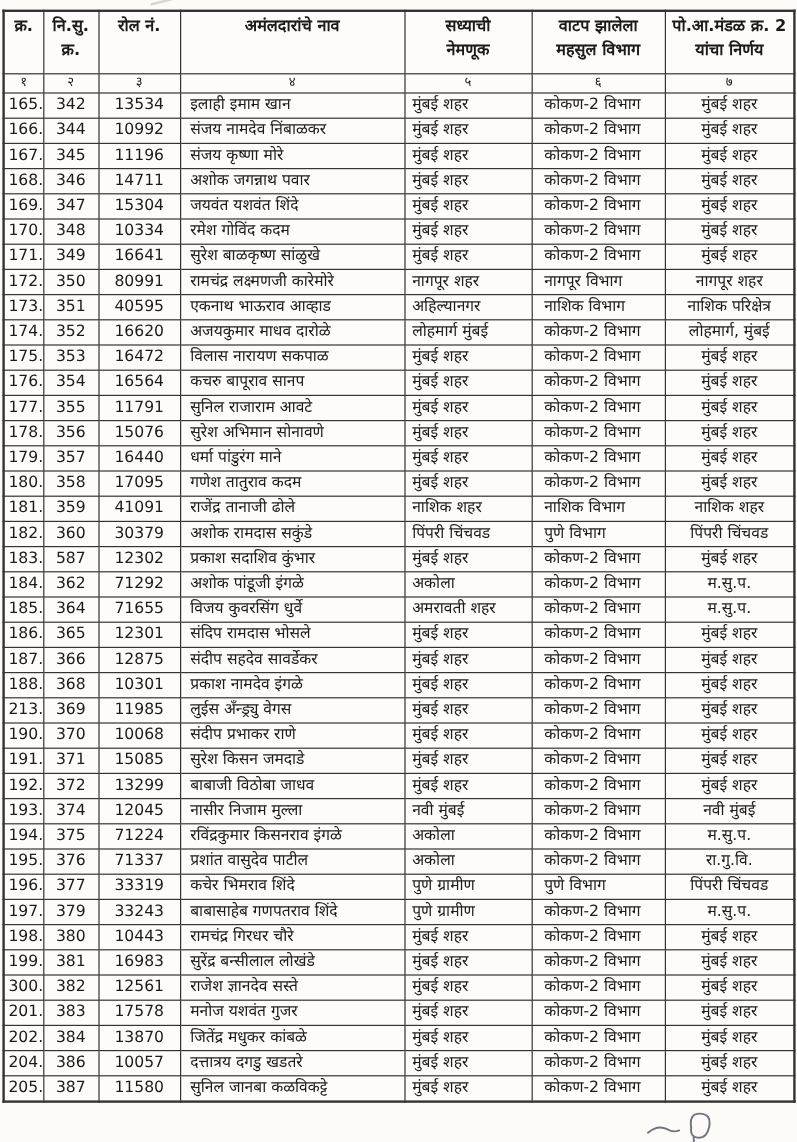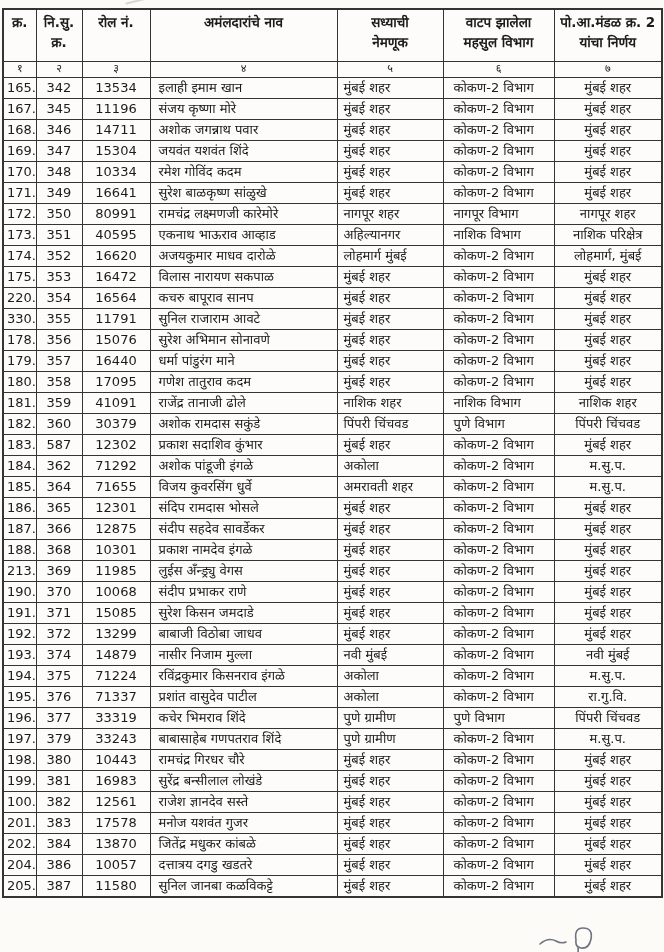--- a/index.html
+++ b/index.html
@@ -112,20 +112,29 @@
         <tr>
           <td class="c0">165.</td>
           <td class="c1">342</td>
           <td class="c2">13534</td>
           <td class="c3">इलाही इमाम खान</td>
           <td class="c4">मुंबई शहर</td>
           <td class="c5">कोकण-2 विभाग</td>
           <td class="c6">मुंबई शहर</td>
         </tr>
         <tr>
+          <td class="c0">166.</td>
+          <td class="c1">344</td>
+          <td class="c2">10992</td>
+          <td class="c3">संजय नामदेव निंबाळकर</td>
+          <td class="c4">मुंबई शहर</td>
+          <td class="c5">कोकण-2 विभाग</td>
+          <td class="c6">मुंबई शहर</td>
+        </tr>
+        <tr>
           <td class="c0">167.</td>
           <td class="c1">345</td>
           <td class="c2">11196</td>
           <td class="c3">संजय कृष्णा मोरे</td>
           <td class="c4">मुंबई शहर</td>
           <td class="c5">कोकण-2 विभाग</td>
           <td class="c6">मुंबई शहर</td>
         </tr>
         <tr>
           <td class="c0">168.</td>
@@ -193,30 +202,30 @@
         <tr>
           <td class="c0">175.</td>
           <td class="c1">353</td>
           <td class="c2">16472</td>
           <td class="c3">विलास नारायण सकपाळ</td>
           <td class="c4">मुंबई शहर</td>
           <td class="c5">कोकण-2 विभाग</td>
           <td class="c6">मुंबई शहर</td>
         </tr>
         <tr>
-          <td class="c0">220.</td>
+          <td class="c0">176.</td>
           <td class="c1">354</td>
           <td class="c2">16564</td>
           <td class="c3">कचरु बापूराव सानप</td>
           <td class="c4">मुंबई शहर</td>
           <td class="c5">कोकण-2 विभाग</td>
           <td class="c6">मुंबई शहर</td>
         </tr>
         <tr>
-          <td class="c0">330.</td>
+          <td class="c0">177.</td>
           <td class="c1">355</td>
           <td class="c2">11791</td>
           <td class="c3">सुनिल राजाराम आवटे</td>
           <td class="c4">मुंबई शहर</td>
           <td class="c5">कोकण-2 विभाग</td>
           <td class="c6">मुंबई शहर</td>
         </tr>
         <tr>
           <td class="c0">178.</td>
           <td class="c1">356</td>
@@ -348,21 +357,21 @@
           <td class="c1">372</td>
           <td class="c2">13299</td>
           <td class="c3">बाबाजी विठोबा जाधव</td>
           <td class="c4">मुंबई शहर</td>
           <td class="c5">कोकण-2 विभाग</td>
           <td class="c6">मुंबई शहर</td>
         </tr>
         <tr>
           <td class="c0">193.</td>
           <td class="c1">374</td>
-          <td class="c2">14879</td>
+          <td class="c2">12045</td>
           <td class="c3">नासीर निजाम मुल्ला</td>
           <td class="c4">नवी मुंबई</td>
           <td class="c5">कोकण-2 विभाग</td>
           <td class="c6">नवी मुंबई</td>
         </tr>
         <tr>
           <td class="c0">194.</td>
           <td class="c1">375</td>
           <td class="c2">71224</td>
           <td class="c3">रविंद्रकुमार किसनराव इंगळे</td>
@@ -409,21 +418,21 @@
         <tr>
           <td class="c0">199.</td>
           <td class="c1">381</td>
           <td class="c2">16983</td>
           <td class="c3">सुरेंद्र बन्सीलाल लोखंडे</td>
           <td class="c4">मुंबई शहर</td>
           <td class="c5">कोकण-2 विभाग</td>
           <td class="c6">मुंबई शहर</td>
         </tr>
         <tr>
-          <td class="c0">100.</td>
+          <td class="c0">300.</td>
           <td class="c1">382</td>
           <td class="c2">12561</td>
           <td class="c3">राजेश ज्ञानदेव सस्ते</td>
           <td class="c4">मुंबई शहर</td>
           <td class="c5">कोकण-2 विभाग</td>
           <td class="c6">मुंबई शहर</td>
         </tr>
         <tr>
           <td class="c0">201.</td>
           <td class="c1">383</td>

